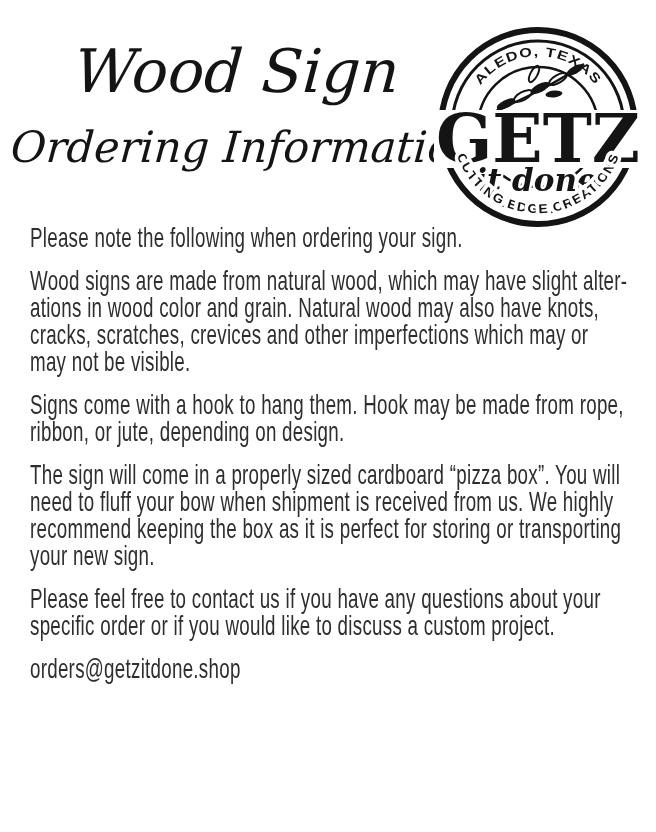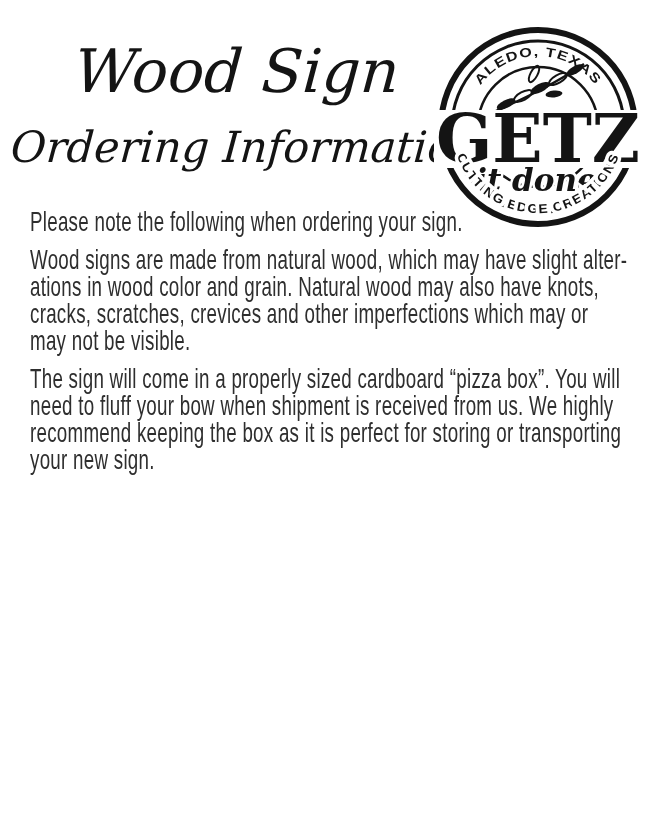--- a/index.html
+++ b/index.html
@@ -31,21 +31,21 @@
     left: 432px; top: 20px;
     width: 212px; height: 212px;
   }
 
   
   main {
     position: absolute;
     left: 30px; top: 208px;
     width: 610px;
   }
-  p.para { margin: 0 0 11px 0; padding: 0; }
+  p.para { margin: 16px 0 11px 0; padding: 0; }
   .bl {
     display: block;
     height: 27px;
     line-height: 27px;
     font-size: 28px;
     letter-spacing: 0.4px;
     color: #2e2e2e;
     white-space: nowrap;
     transform: scaleX(0.67);
     transform-origin: 0 50%;
@@ -103,24 +103,35 @@
 
     <p class="para">
       <span class="bl">Wood signs are made from natural wood, which may have slight alter-</span>
       <span class="bl">ations in wood color and grain. Natural wood may also have knots,</span>
       <span class="bl">cracks, scratches, crevices and other imperfections which may or</span>
       <span class="bl">may not be visible.</span>
     </p>
 
 
 
+    <p class="para">
+      <span class="bl">Signs come with a hook to hang them. Hook may be made from rope,</span>
+      <span class="bl">ribbon, or jute, depending on design.</span>
+    </p>
 
     <p class="para">
       <span class="bl">The sign will come in a properly sized cardboard “pizza box”. You will</span>
       <span class="bl">need to fluff your bow when shipment is received from us. We highly</span>
       <span class="bl">recommend keeping the box as it is perfect for storing or transporting</span>
       <span class="bl">your new sign.</span>
     </p>
 
+    <p class="para">
+      <span class="bl">Please feel free to contact us if you have any questions about your</span>
+      <span class="bl">specific order or if you would like to discuss a custom project.</span>
+    </p>
 
+    <p class="para">
+      <span class="bl">orders@getzitdone.shop</span>
+    </p>
 
   </main>
 </div>
 
 </body></html>

